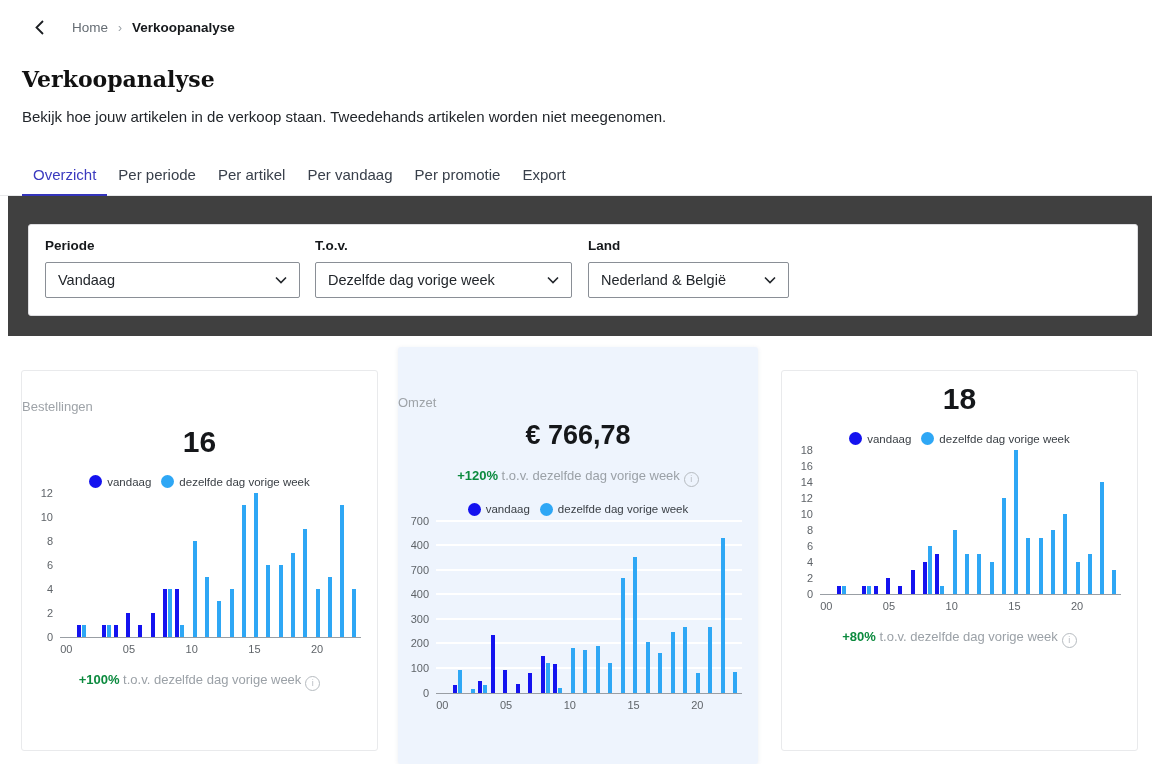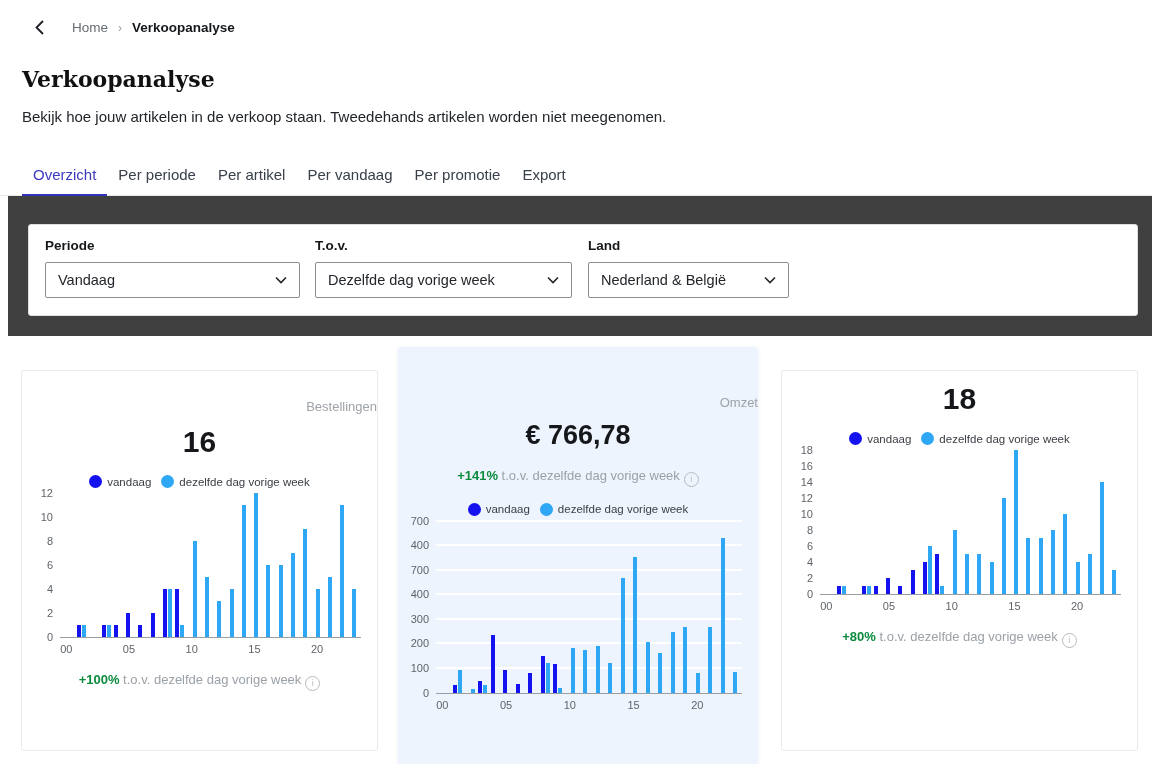--- a/index.html
+++ b/index.html
@@ -40,21 +40,21 @@
           color:#22262b;cursor:pointer;box-sizing:border-box;}
   .select svg{flex:none;margin-left:8px;}
 
   
   .card{position:absolute;background:#fff;border:1px solid #e9eaec;border-radius:3px;box-sizing:border-box;}
   .card.c1{left:21px;top:370px;width:357px;height:381px;}
   .card.c2{left:398px;top:347px;width:360px;height:417px;background:#eef4fd;border:none;
            box-shadow:0 1px 4px rgba(60,80,120,0.10);}
   .card.c3{left:781px;top:370px;width:357px;height:381px;}
 
-  .card-title{text-align:right;font-size:13px;color:#9ea3a8;}
+  .card-title{text-align:left;font-size:13px;color:#9ea3a8;}
   .c1 .card-title,.c3 .card-title{margin-top:28px;}
   .c2 .card-title{margin-top:48px;}
   .stat-value{text-align:center;font-weight:bold;color:#15171a;margin-top:12px;line-height:32px;}
   .c1 .stat-value,.c3 .stat-value{font-size:30px;}
   .c2 .stat-value{font-size:27px;line-height:30px;margin-top:10px;}
 
   .delta-line{text-align:center;font-size:13px;color:#9ba1a7;}
   .delta-line .pct{font-weight:bold;color:#0b8a3e;}
   .c2 .delta-line{margin-top:18px;}
   .c1 .delta-line,.c3 .delta-line{margin-top:16px;}
@@ -281,21 +281,21 @@
     <div class="delta-line">
       <span class="pct">+100%</span>
       <span>t.o.v. dezelfde dag vorige week</span><span class="info-icon"></span>
     </div>
   </div>
 
   <div class="card c2">
     <div class="card-title">Omzet</div>
     <div class="stat-value">€ 766,78</div>
     <div class="delta-line">
-      <span class="pct">+141%</span>
+      <span class="pct">+120%</span>
       <span>t.o.v. dezelfde dag vorige week</span><span class="info-icon"></span>
     </div>
     <div class="legend">
       <span class="item">
           <span class="dot dot-today" style="background: rgb(20, 18, 239);"></span>
           <span>vandaag</span>
         </span>
       <span class="item">
           <span class="dot dot-lastweek" style="background: rgb(46, 167, 245);"></span>
           <span>dezelfde dag vorige week</span>

